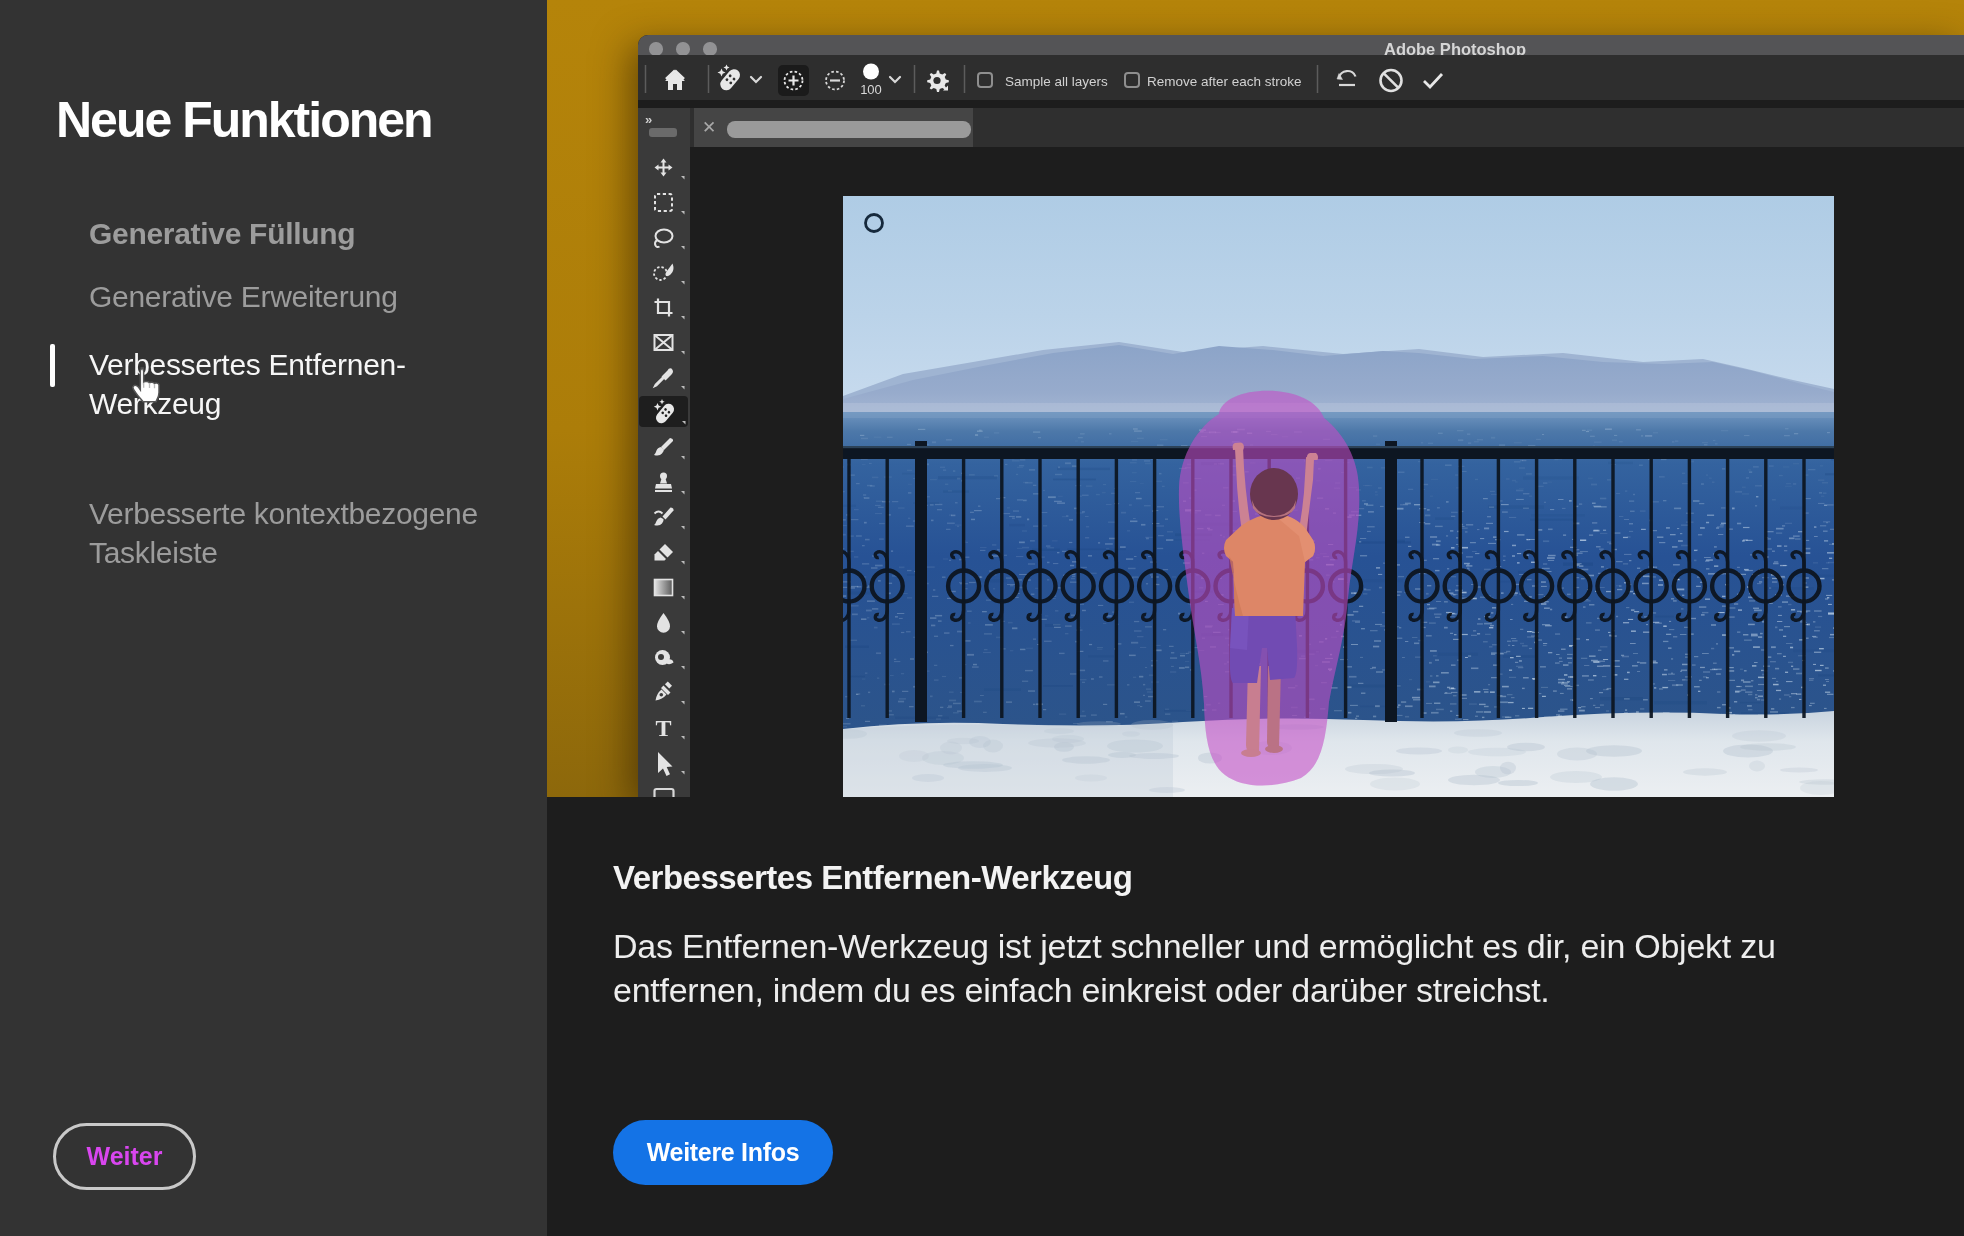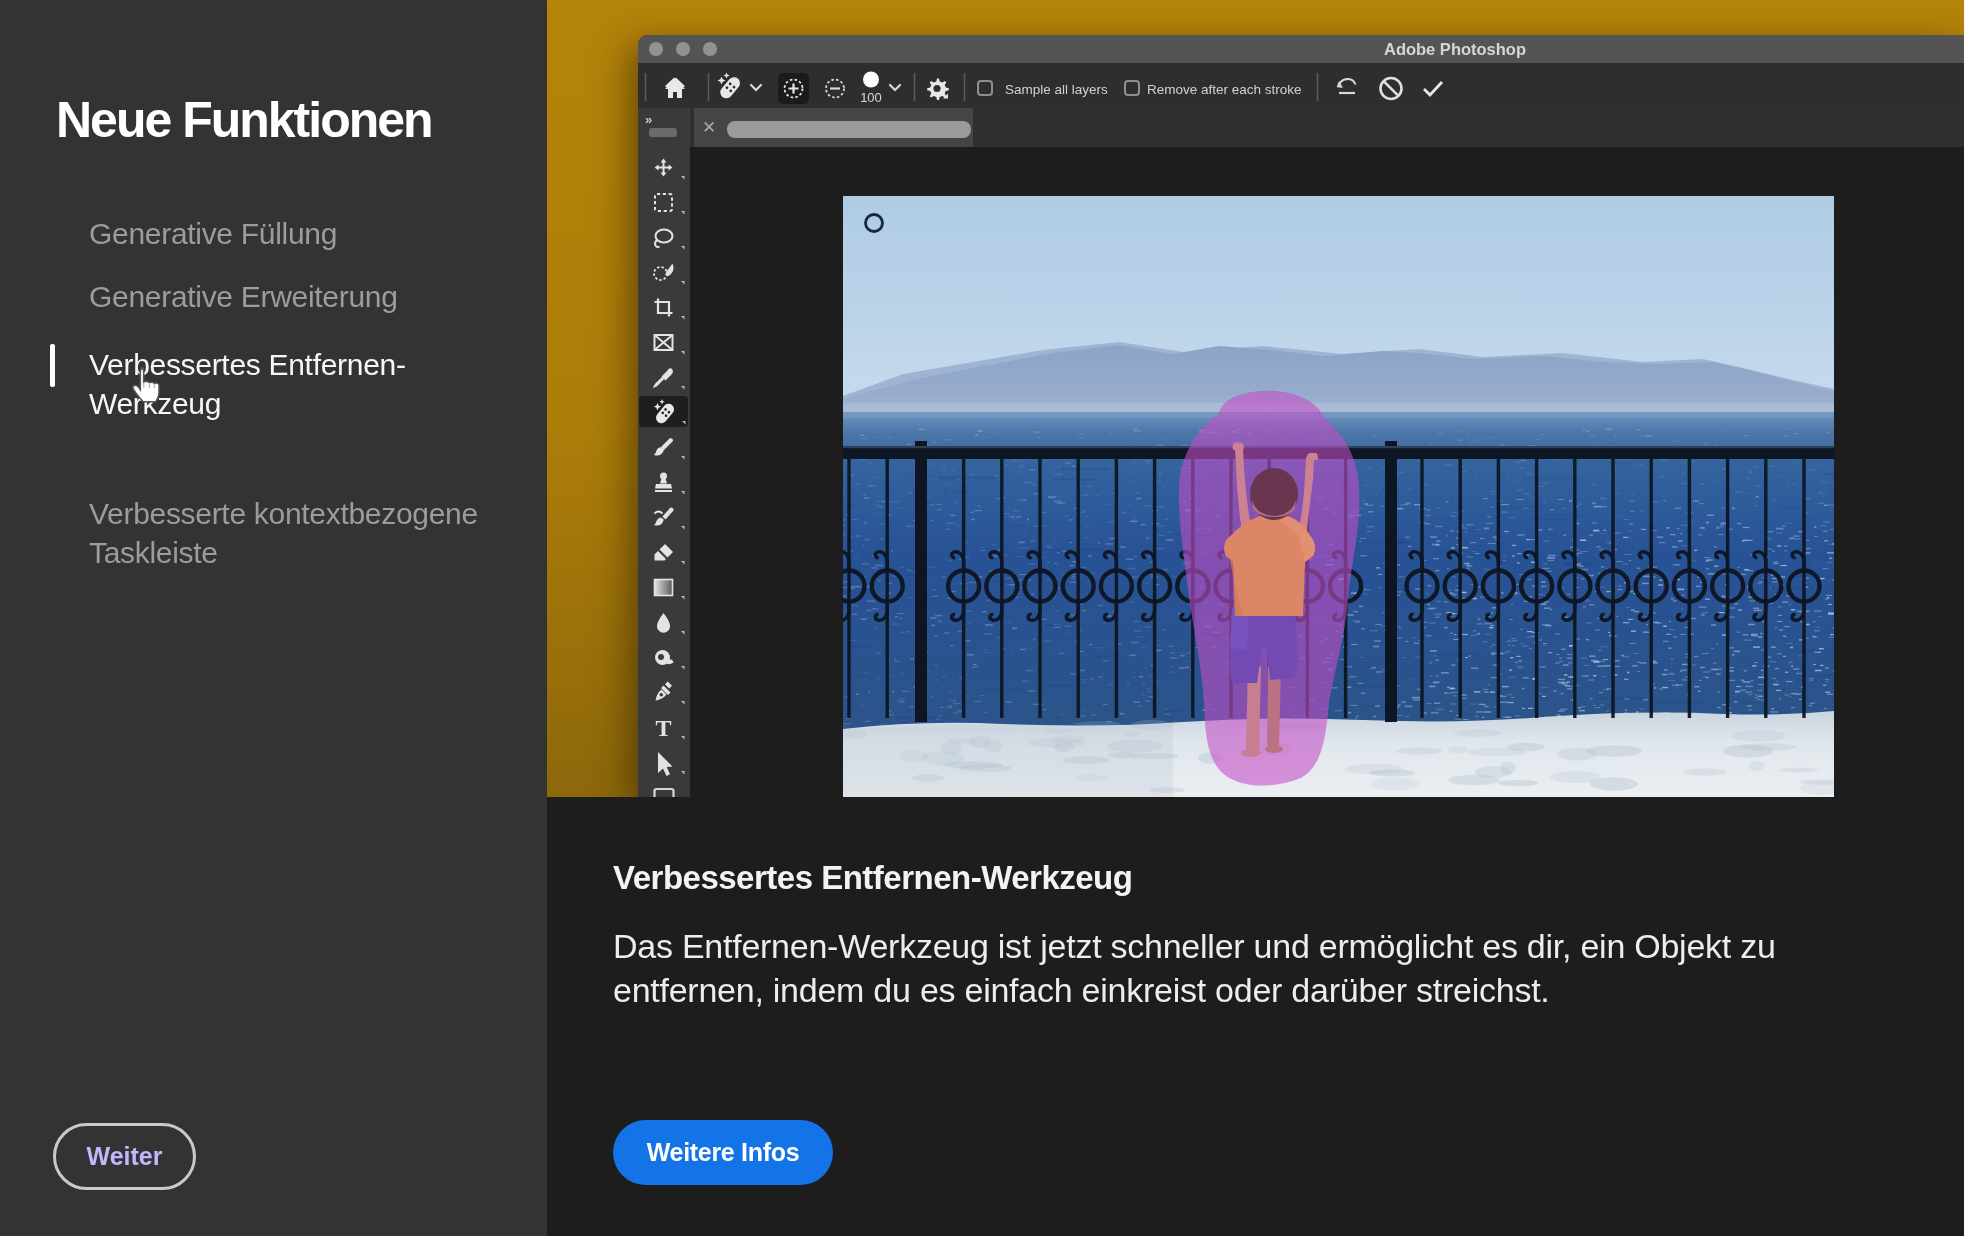--- a/index.html
+++ b/index.html
@@ -6,48 +6,48 @@
     font-family:"Liberation Sans",sans-serif;}
   .abs{position:absolute;}
   #optbar,#toolcol,#ptitle{opacity:0.999;}
   
   #sidebar{left:0;top:0;width:547px;height:1236px;background:#333333;z-index:30;}
   #title{left:56px;top:91px;font-size:50px;font-weight:bold;color:#ffffff;letter-spacing:-2px;}
   .nav{left:89px;font-size:30px;letter-spacing:-0.3px;line-height:39px;color:#9c9c9c;}
   .nav.sel{color:#f6f6f6;}
   #selbar{left:50px;top:344px;width:5px;height:43px;background:#ffffff;border-radius:2px;}
   #weiter{left:53px;top:1123px;width:137px;height:61px;border:3px solid #c9c9c9;border-radius:34px;
-     color:#c4b5fd;font-size:25px;font-weight:bold;display:flex;align-items:center;justify-content:center;}
+     color:#d946ef;font-size:25px;font-weight:bold;display:flex;align-items:center;justify-content:center;}
   
   #right{left:547px;top:0;width:1417px;height:1236px;background:linear-gradient(180deg,#b5840a 0px,#ac7d09 430px,#8d680b 795px,#8d680b 100%);}
   #bottom{left:0px;top:797px;width:1417px;height:439px;background:#1d1d1d;z-index:20;}
   #bhead{left:66px;top:62px;font-size:33px;letter-spacing:-0.5px;font-weight:bold;color:#f3f3f3;}
   #bpara{left:66px;top:127px;width:1280px;font-size:34px;letter-spacing:-0.25px;line-height:44px;color:#ededed;}
   #binfo{left:66px;top:323px;width:220px;height:65px;background:#1473e6;border-radius:33px;
      color:#ffffff;font-size:25px;letter-spacing:-0.3px;font-weight:bold;display:flex;align-items:center;justify-content:center;}
   
   #win{left:91px;top:35px;width:1326px;height:762px;background:#1d1d1d;border-radius:10px 0 0 0;
      box-shadow:-8px 10px 36px rgba(40,25,0,.55);overflow:hidden;z-index:5;}
   #titlebar{left:0;top:0;width:100%;height:28px;background:#545456;}
   .tl{top:7px;width:13.5px;height:13.5px;border-radius:50%;background:#929294;}
   #ptitle{left:817px;top:0px;transform:translateX(-50%);font-size:16.5px;font-weight:bold;color:#d6d6d6;line-height:28px;}
-  #optbar{left:0;top:28px;width:100%;height:45px;background:#2e2e2e;}
+  #optbar{left:0;top:20px;width:100%;height:45px;background:#2e2e2e;}
   #toolcol{left:0;top:73px;width:52px;height:689px;background:#3a3a3a;}
   #tabstrip{left:52px;top:73px;width:1274px;height:39px;background:#2f2f2f;}
   #tab{left:4px;top:0;width:279px;height:39px;background:#454545;}
   #tabpill{left:33px;top:13px;width:244px;height:17px;background:#9a9a9a;border-radius:8px;}
   #tabx{left:8px;top:0px;color:#a8a8a8;font-size:17px;line-height:39px;}
   #canvas{left:52px;top:112px;width:1274px;height:650px;background:#1d1d1d;}
   #photo{left:153px;top:49px;width:991px;height:601px;}
 </style>
 </head>
 <body>
 <div id="sidebar" class="abs">
   <div id="title" class="abs">Neue Funktionen</div>
-  <div class="abs nav" style="top:214px;">Generative Füllung</div>
+  <div class="abs nav" style="top:214px;font-weight:bold;">Generative Füllung</div>
   <div class="abs nav" style="top:277px;">Generative Erweiterung</div>
   <div class="abs nav sel" style="top:345px;width:380px;">Verbessertes Entfernen-Werkzeug</div>
   <div id="selbar" class="abs"></div>
   <div class="abs nav" style="top:447px;width:440px;margin-top:47px;">Verbesserte kontextbezogene Taskleiste</div>
   <svg class="abs" id="cursor" style="left:125px;top:366px;" width="37" height="40" viewBox="0 0 22 24">
     <path d="M9.2 1.2 c1.1 0 1.9 0.9 1.9 1.9 l0 6.6 c0.3 -0.5 3.1 -0.7 3.5 0.5 0.4 -0.8 2.7 -0.6 3 0.4 0.4 -0.7 2.5 -0.4 2.7 0.7 l0 4.6 c0 3.1 -1.4 4.6 -1.9 5.6 l-7.6 0 c-1 -1.3 -3.3 -3.5 -4.5 -5.5 -0.8 -1.3 -2.5 -2.9 -1.3 -4 1 -1 2.6 0.1 3.2 1 l0.9 1.3 0 -11.2 c0 -1 0.9 -1.9 2.1 -1.9 Z" fill="#ffffff" stroke="#555555" stroke-width="0.9"></path>
     <path d="M11.1 10 l0 3 M14.6 10.2 l0 3 M17.6 10.8 l0 2.6" stroke="#bbbbbb" stroke-width="0.8" fill="none"></path>
   </svg>
   <div id="weiter" class="abs">Weiter</div>
 </div>

